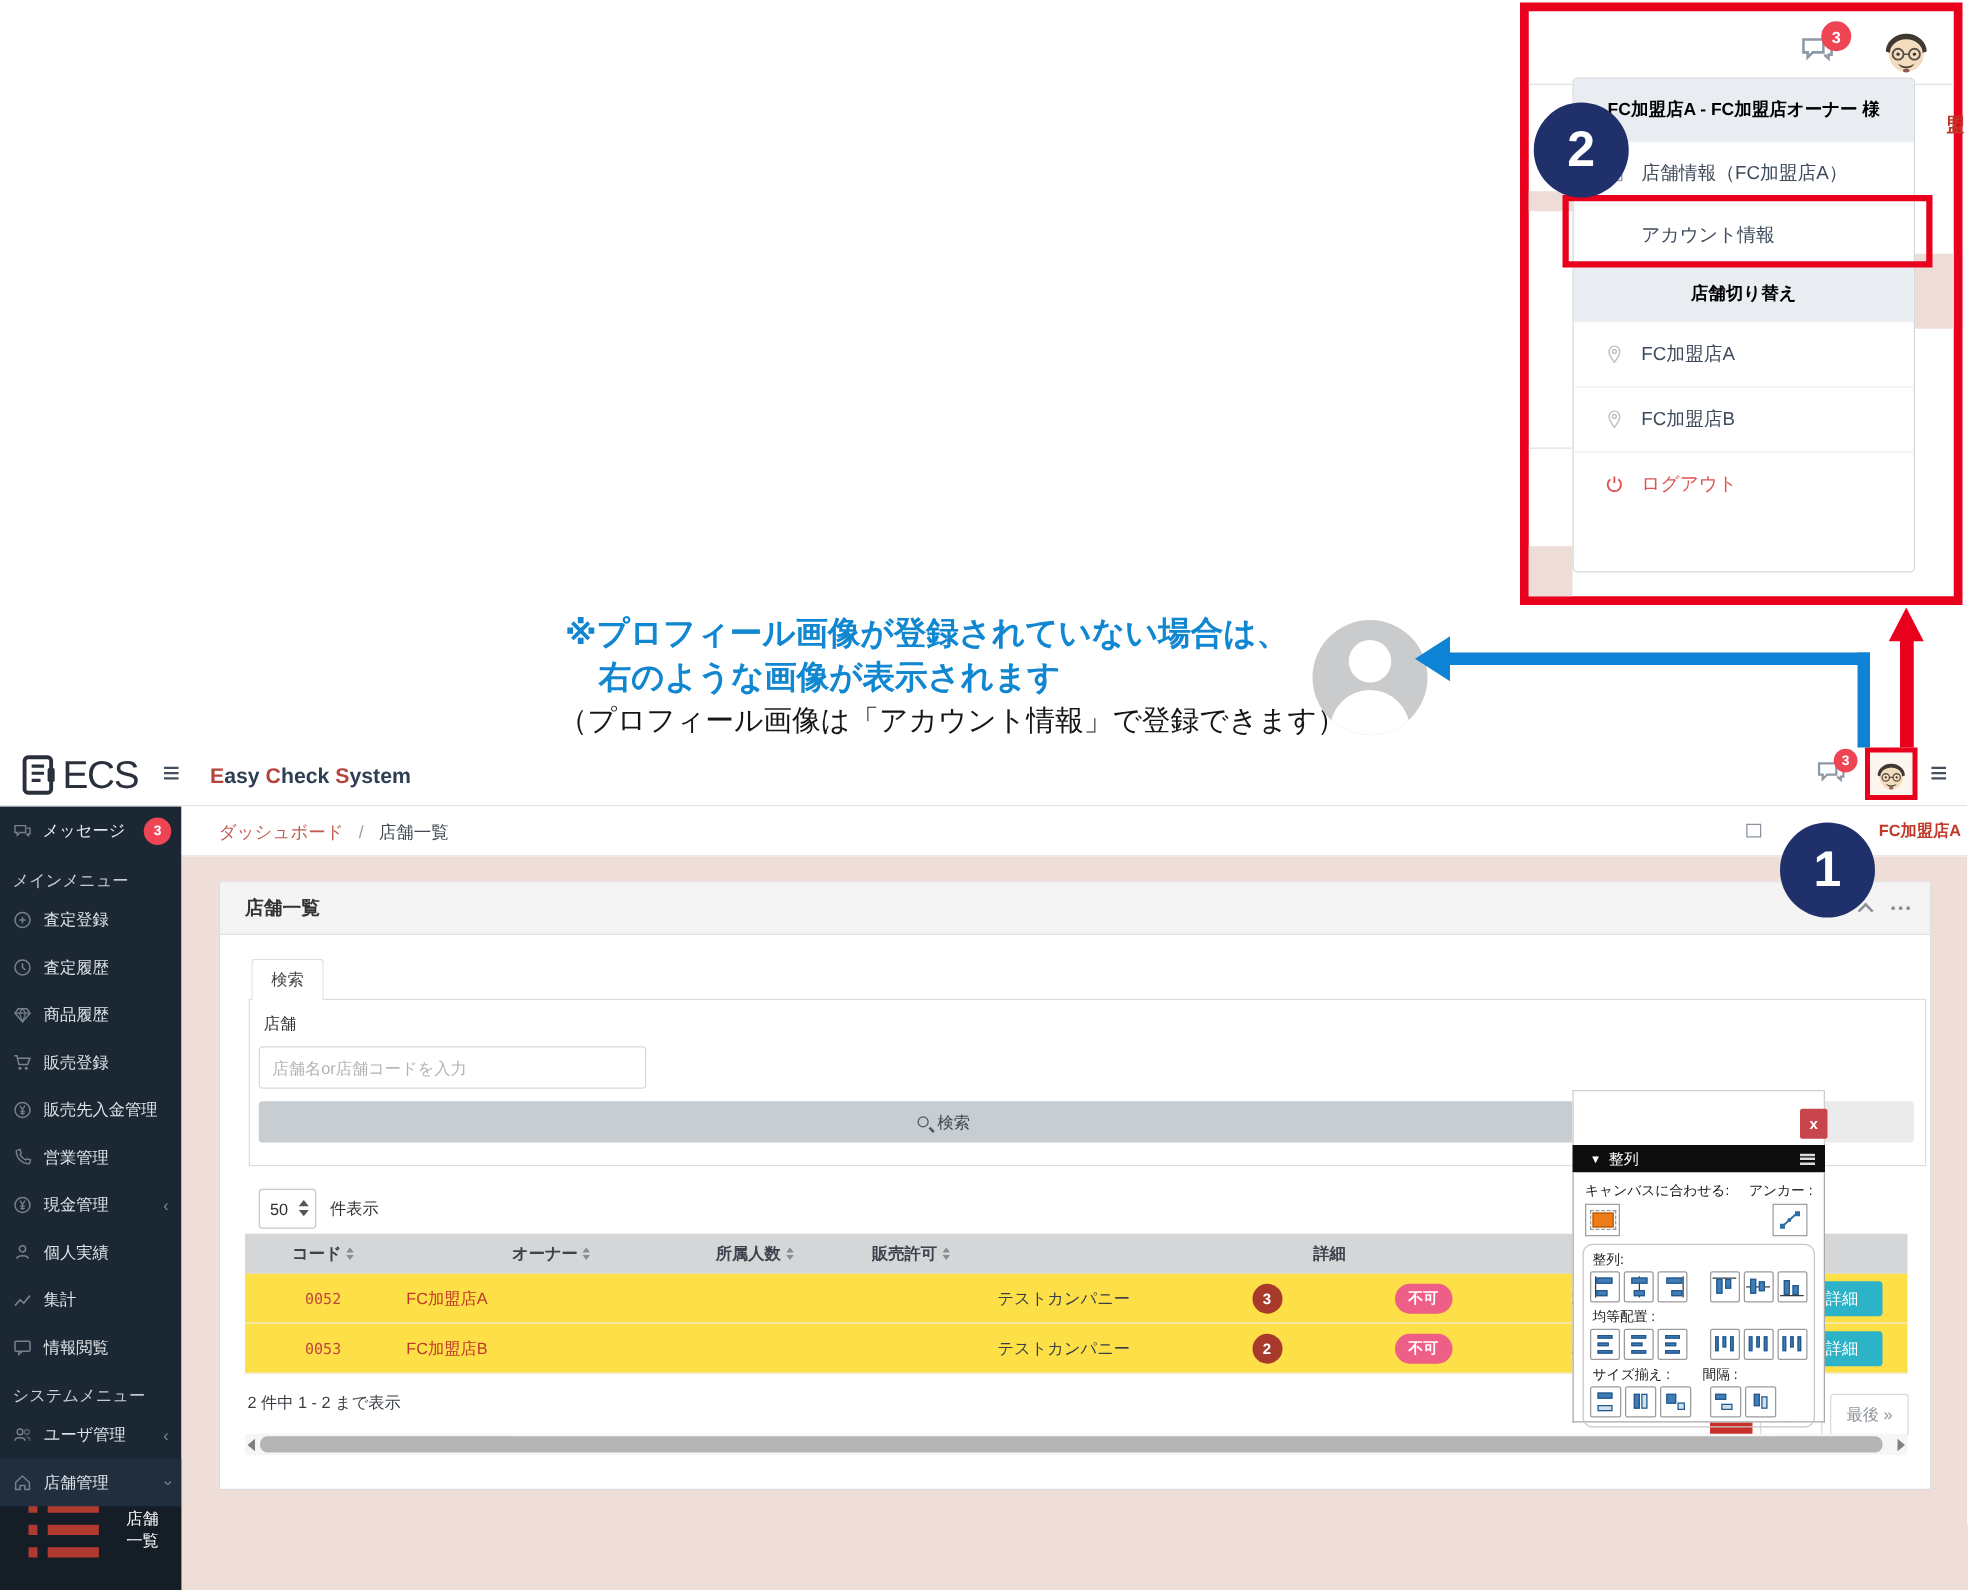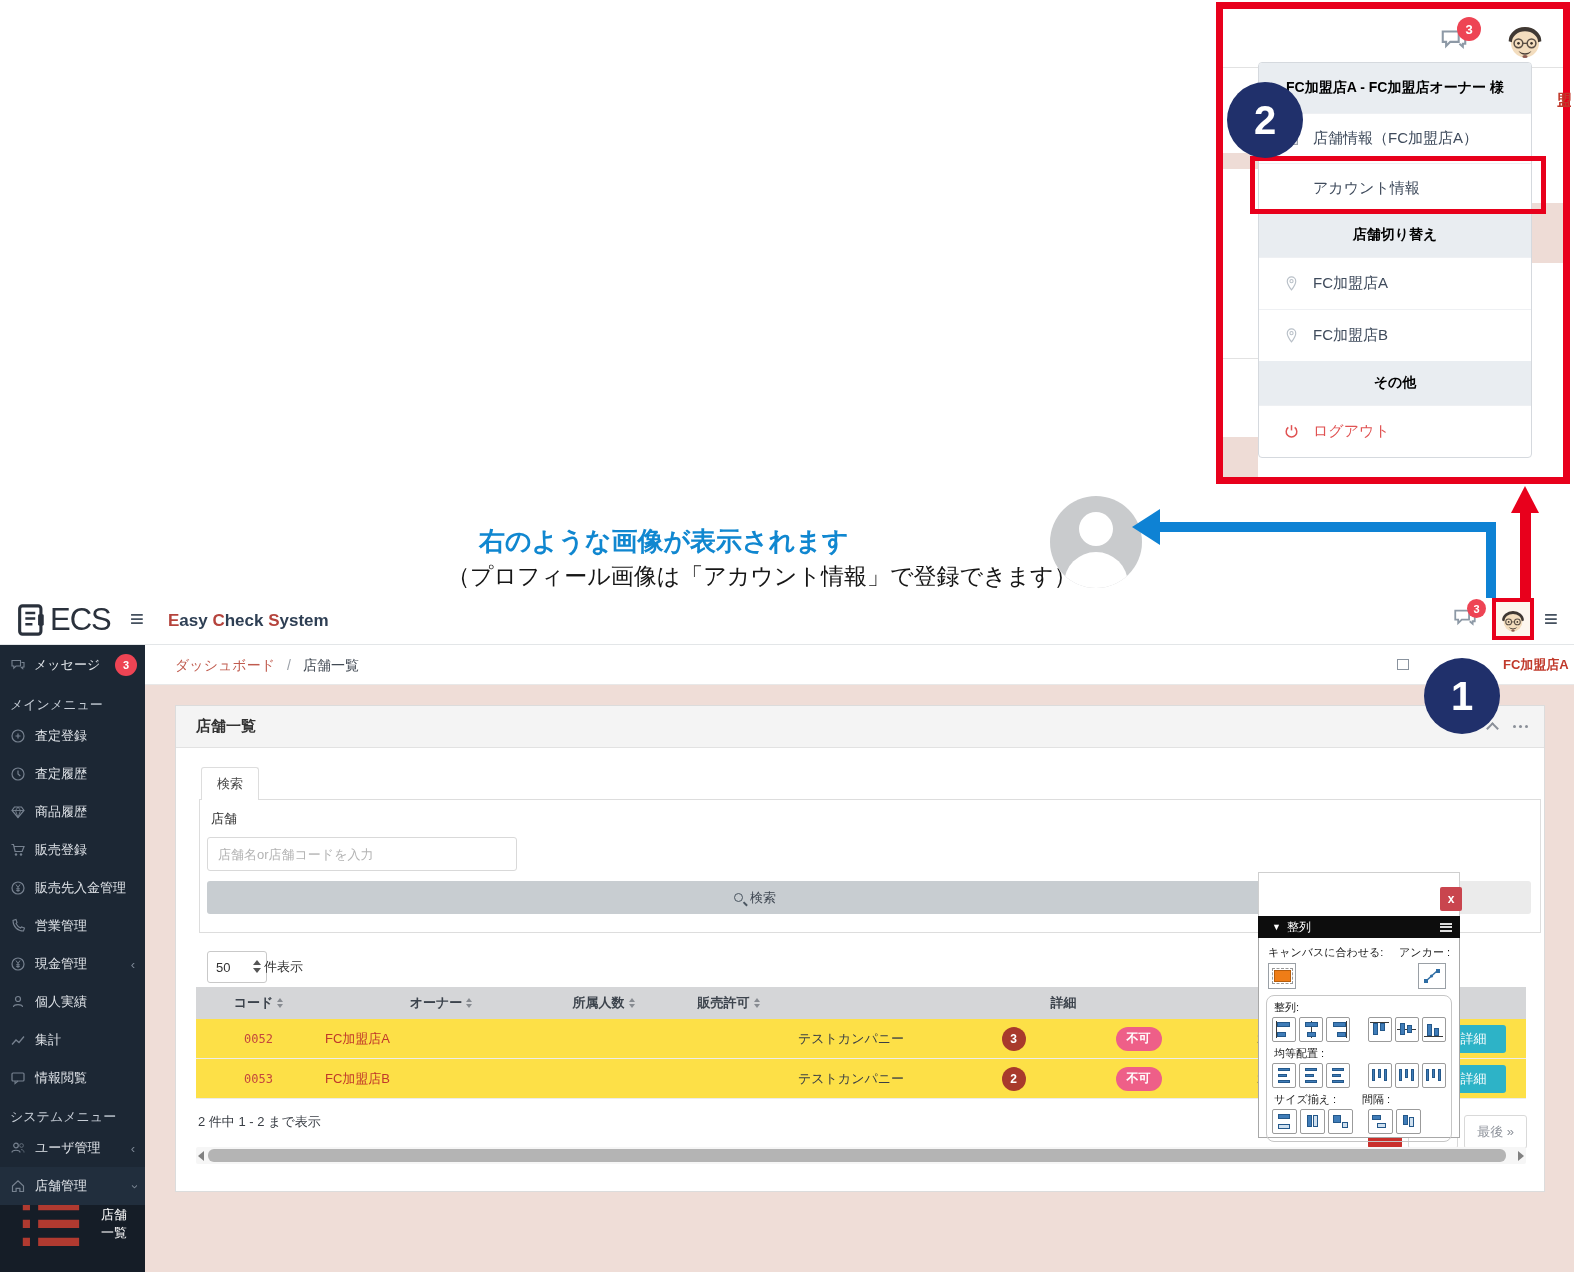--- a/index.html
+++ b/index.html
@@ -51,21 +51,21 @@
 .dots3{width:3px;height:3px;background:#8a8f98;border-radius:50%;box-shadow:6px 0 0 #8a8f98,12px 0 0 #8a8f98;margin-right:10px}
 .tab{position:absolute;left:25px;top:61px;width:58px;height:33px;background:#fff;border:1px solid #ddd;border-bottom:none;border-radius:3px 3px 0 0;z-index:2;display:flex;align-items:center;justify-content:center;font-size:13px;color:#444}
 .tabbox{position:absolute;left:23px;top:93px;width:1342px;height:134px;border:1px solid #ddd}
 .fld-label{position:absolute;left:35px;top:104px;font-size:13px;color:#333}
 .fld-input{position:absolute;left:31px;top:131px;width:310px;height:34px;border:1px solid #d9d9d9;border-radius:3px;padding:0 10px;font-size:13px;color:#333;font-family:inherit}
 .fld-input::placeholder{color:#b3b3b3}
 .search-btn{position:absolute;left:31px;top:175px;width:1096px;height:33px;background:#c8cdd1;border-radius:3px;display:flex;align-items:center;justify-content:center;gap:7px;font-size:13px;color:#3e4651;cursor:pointer}
 .mag{width:9px;height:9px;border:1.5px solid #4a5560;border-radius:50%;position:relative}
 .mag::after{content:"";position:absolute;width:5px;height:1.5px;background:#4a5560;left:8px;top:9px;transform:rotate(45deg)}
 .clear-btn{position:absolute;left:1145px;top:175px;width:210px;height:33px;background:#ebebeb;border-radius:3px;display:flex;align-items:center;justify-content:center;font-size:13px;color:#555;cursor:pointer}
-.psize{position:absolute;left:31px;top:245px;width:60px;height:32px;border:1px solid #c9c9c9;border-radius:3px;font-size:13px;color:#333;display:flex;align-items:center;padding-left:8px;cursor:pointer}
+.psize{position:absolute;left:31px;top:245px;width:46px;height:32px;border:1px solid #c9c9c9;border-radius:3px;font-size:13px;color:#333;display:flex;align-items:center;padding-left:8px;cursor:pointer}
 .caret2{position:absolute;right:5px;top:8px}
 .caret2 b,.sort b{display:block;width:0;height:0;border-left:4px solid transparent;border-right:4px solid transparent}
 .caret2 b.up{border-bottom:5px solid #555;margin-bottom:3px}
 .caret2 b.dn{border-top:5px solid #555}
 .psize-lab{position:absolute;left:88px;top:252px;font-size:13px;color:#333}
 .sort{display:inline-block;margin-left:4px;opacity:.5;vertical-align:1px}
 .sort b{border-left:3.5px solid transparent;border-right:3.5px solid transparent}
 .sort b.up{border-bottom:4px solid #3c434c;margin-bottom:2px}
 .sort b.dn{border-top:4px solid #3c434c}
 
@@ -497,34 +497,34 @@
           </svg>
         <span>FC加盟店A</span>
       </div>
       <div class="dd-i tall">
         <svg class="ic" viewBox="0 0 16 16">
             <path d="M8 1.8a4 4 0 0 0-4 4c0 3 4 8.2 4 8.2s4-5.2 4-8.2a4 4 0 0 0-4-4z" fill="none" stroke="currentColor" stroke-width="1.1"></path>
             <circle cx="8" cy="5.8" r="1.5" fill="none" stroke="currentColor" stroke-width="1"></circle>
           </svg>
         <span>FC加盟店B</span>
       </div>
-      <div class="dd-h">その他</div>
       <div class="dd-i tall dd-logout">
         <svg class="ic" viewBox="0 0 16 16">
             <path d="M8 2v5" stroke="currentColor" stroke-width="1.4" fill="none"></path>
             <path d="M5 4.2a5 5 0 1 0 6 0" stroke="currentColor" stroke-width="1.4" fill="none"></path>
           </svg>
         <span>ログアウト</span>
       </div>
     </div>
   </div>
   <div class="innerbox"></div>
   <div class="ncircle" style="left:1227px;top:82px;z-index:45">2</div>
   <div class="ncircle" style="left:1424px;top:658px">1</div>
 
+  <div class="note1">※プロフィール画像が登録されていない場合は、</div>
   <div class="note2">右のような画像が表示されます</div>
   <div class="note3">（プロフィール画像は「アカウント情報」で登録できます）</div>
   <div class="ph-avatar"></div>
   <div class="arrow-blue-head"></div>
   <div class="arrow-blue-h"></div>
   <div class="arrow-blue-v"></div>
   <div class="arrow-red-head"></div>
   <div class="arrow-red-v"></div>
 
   <div class="apanel">

